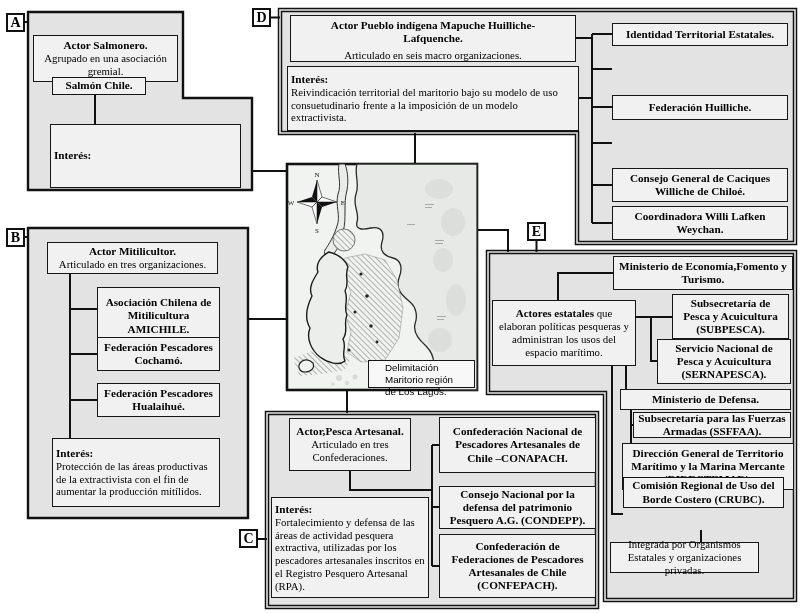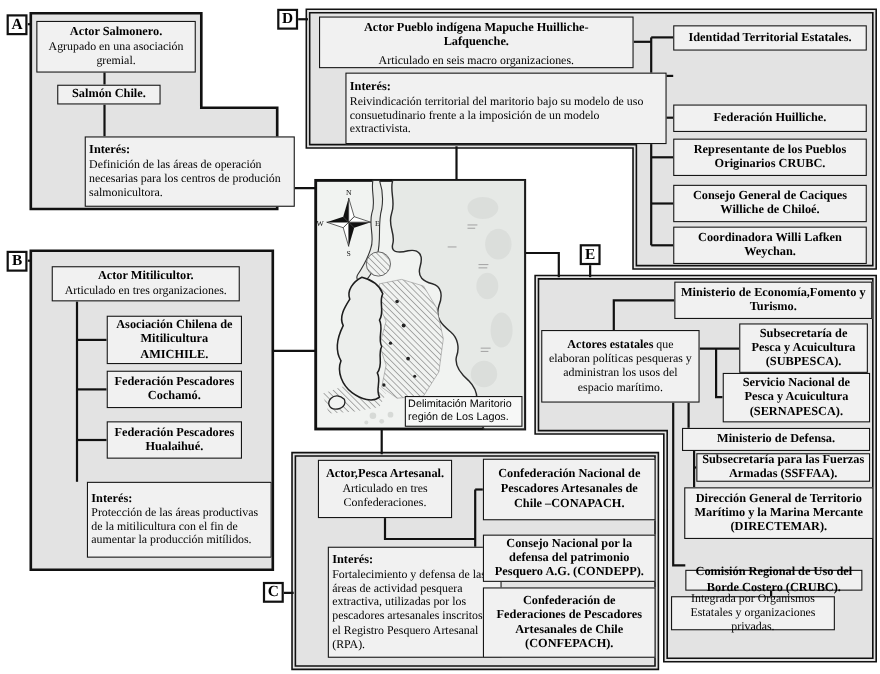--- a/index.html
+++ b/index.html
@@ -3,31 +3,31 @@
 <meta charset="utf-8">
 <style>
   html,body{margin:0;padding:0;background:#ffffff;}
   #stage{position:relative;width:800px;height:613px;background:#ffffff;overflow:hidden;
          font-family:"Liberation Serif", serif;color:#000;}
   #bg{position:absolute;left:0;top:0;}
   .box{position:absolute;box-sizing:border-box;background:#f1f1f1;border:1.6px solid #161616;
        display:flex;flex-direction:column;justify-content:center;
        font-size:10.8px;line-height:1.18;padding:1px 3px;}
   .center{text-align:center;align-items:center;}
-  .left{text-align:left;align-items:flex-start;margin-left:27px;}
+  .left{text-align:left;align-items:flex-start;}
   .t{display:block;font-weight:bold;font-size:11.2px;}
   .b{display:block;}
   .ti{font-weight:bold;font-size:11px;margin-top:32px;}
   .narrow{max-width:212px;margin:4px auto;}
   .lbl{position:absolute;box-sizing:border-box;width:19px;height:19px;border:2px solid #111;
        background:#fff;font-weight:bold;font-size:14px;display:flex;align-items:center;
        justify-content:center;}
   .caption{position:absolute;box-sizing:border-box;background:#f7f8f7;border:1.6px solid #161616;
        font-family:"Liberation Sans", sans-serif;font-size:9.8px;line-height:1.25;
-       padding:1px 2px;text-align:left;}
+       padding:1px 16px;text-align:left;}
 </style>
 </head>
 <body>
 
 <div id="stage">
 
   <svg id="bg" width="800" height="613" viewBox="0 0 800 613">
     <defs>
       <pattern id="hatch" patternUnits="userSpaceOnUse" width="4" height="4" patternTransform="rotate(-45)">
         <rect width="4" height="4" fill="#f1f3f1"></rect>
@@ -174,48 +174,47 @@
       </g>
     </g>
   </svg>
 
   <div class="lbl" style="left:6px;top:13px">A</div>
   <div class="lbl" style="left:6px;top:228px">B</div>
   <div class="lbl" style="left:239px;top:529px">C</div>
   <div class="lbl" style="left:252px;top:8px">D</div>
   <div class="lbl" style="left:527px;top:222px">E</div>
 
-  <div class="box center" style="left:33px;top:19px;width:145px;height:47px">
+  <div class="box center" style="left:33px;top:35px;width:145px;height:47px">
     <span class="t">Actor Salmonero.</span>
     <span class="b">Agrupado en una asociación gremial.</span>
   </div>
   <div class="box center" style="left:52px;top:77px;width:94px;height:18px">
     <span class="t">Salmón Chile.</span>
   </div>
   <div class="box left" style="left:50px;top:124px;width:191px;height:64px">
     <span class="t">Interés:</span>
-    <span class="b">Definición de las áreas de operación necesarias para los centros de produción salmonicultora.</span>
   </div>
 
   <div class="box center" style="left:47px;top:242px;width:171px;height:32px">
     <span class="t">Actor Mitilicultor.</span>
     <span class="b">Articulado en tres organizaciones.</span>
   </div>
-  <div class="box center" style="left:97px;top:287px;width:123px;height:44px">
+  <div class="box center" style="left:97px;top:287px;width:123px;height:58px">
     <span class="t">Asociación Chilena de Mitilicultura AMICHILE.</span>
   </div>
   <div class="box center" style="left:97px;top:337px;width:123px;height:34px">
     <span class="t">Federación Pescadores Cochamó.</span>
   </div>
   <div class="box center" style="left:97px;top:383px;width:123px;height:34px">
     <span class="t">Federación Pescadores Hualaihué.</span>
   </div>
   <div class="box left" style="left:52px;top:438px;width:168px;height:69px">
     <span class="t">Interés:</span>
-    <span class="b">Protección de las áreas productivas de la mitilicultura con el fin de aumentar la producción mitílidos.</span>
+    <span class="b">Protección de las áreas productivas de la extractivista con el fin de aumentar la producción mitílidos.</span>
   </div>
 
   <div class="box center" style="left:289px;top:418px;width:122px;height:53px">
     <span class="t">Actor,Pesca Artesanal.</span>
     <span class="b">Articulado en tres Confederaciones.</span>
   </div>
   <div class="box left" style="left:271px;top:497px;width:158px;height:101px">
     <span class="t">Interés:</span>
     <span class="b">Fortalecimiento y defensa de las áreas de actividad pesquera extractiva, utilizadas por los pescadores artesanales inscritos en el Registro Pesquero Artesanal (RPA).</span>
   </div>
@@ -236,23 +235,20 @@
   <div class="box left" style="left:287px;top:66px;width:292px;height:65px">
     <span class="t">Interés:</span>
     <span class="b">Reivindicación territorial del maritorio bajo su modelo de uso consuetudinario frente a la imposición de un modelo extractivista.</span>
   </div>
   <div class="box center" style="left:612px;top:23px;width:176px;height:23px">
     <span class="t">Identidad Territorial Estatales.</span>
   </div>
   <div class="box center" style="left:612px;top:95px;width:176px;height:25px">
     <span class="t">Federación Huilliche.</span>
   </div>
-  <div class="box center" style="left:612px;top:126px;width:176px;height:34px">
-    <span class="t">Representante de los Pueblos Originarios CRUBC.</span>
-  </div>
   <div class="box center" style="left:612px;top:168px;width:176px;height:34px">
     <span class="t">Consejo General de Caciques Williche de Chiloé.</span>
   </div>
   <div class="box center" style="left:612px;top:206px;width:176px;height:34px">
     <span class="t">Coordinadora Willi Lafken Weychan.</span>
   </div>
 
   <div class="box center" style="left:492px;top:300px;width:144px;height:66px">
     <span><span class="ti">Actores estatales</span> <span>que elaboran políticas pesqueras y administran los usos del espacio marítimo.</span></span>
   </div>
@@ -267,21 +263,21 @@
   </div>
   <div class="box center" style="left:620px;top:389px;width:171px;height:21px">
     <span class="t">Ministerio de Defensa.</span>
   </div>
   <div class="box center" style="left:633px;top:412px;width:158px;height:26px">
     <span class="t">Subsecretaría para las Fuerzas Armadas (SSFFAA).</span>
   </div>
   <div class="box center" style="left:622px;top:443px;width:172px;height:47px">
     <span class="t">Dirección General de Territorio Marítimo y la Marina Mercante (DIRECTEMAR).</span>
   </div>
-  <div class="box center" style="left:623px;top:518px;width:161px;height:19px">
+  <div class="box center" style="left:623px;top:477px;width:161px;height:31px">
     <span class="t">Comisión Regional de Uso del Borde Costero (CRUBC).</span>
   </div>
   <div class="box center" style="left:610px;top:542px;width:149px;height:31px">
     <span class="b">Integrada por Organismos Estatales y organizaciones privadas.</span>
   </div>
 
   <div class="caption" style="left:368px;top:360px;width:107px;height:28px">Delimitación Maritorio región de Los Lagos.</div>
 
 </div>
 

